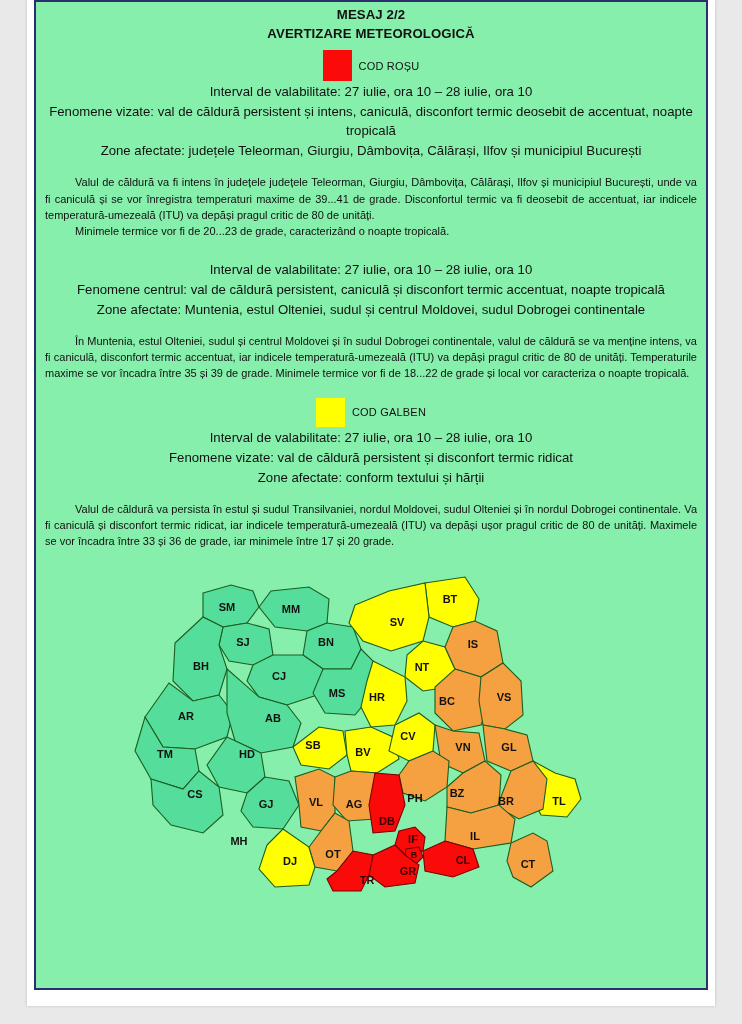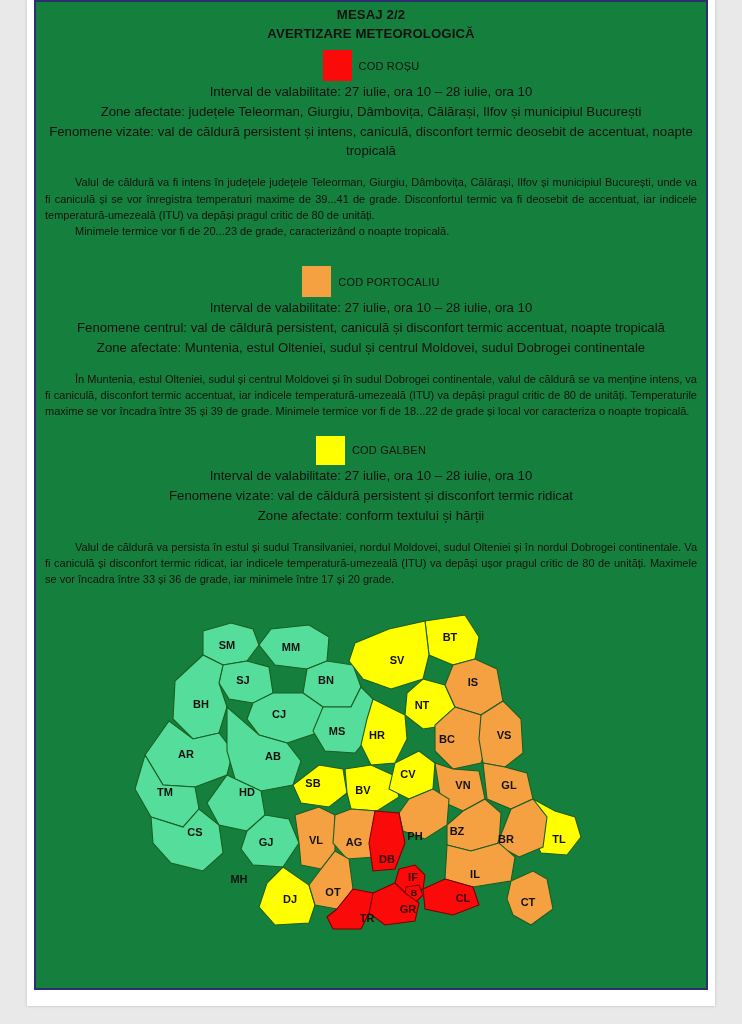--- a/index.html
+++ b/index.html
@@ -13,21 +13,21 @@
   #page {
     position:absolute;
     left:27px; top:0; width:688px; height:1006px;
     background:#ffffff;
     box-shadow:0 0 3px rgba(0,0,0,.18);
   }
   #frame {
     position:absolute;
     left:7px; top:0px; right:7px; bottom:16px;
     border:2px solid #2b2f6b;
-    background:#15803d;
+    background:#86efac;
     overflow:hidden;
   }
   #inner { padding:4px 9px 0 9px; }
 
   .ctr { text-align:center; }
   .hdr {
     font-size:13.2px; font-weight:bold; color:#111;
     line-height:1.42; letter-spacing:.1px;
   }
   .code-row {
@@ -77,32 +77,28 @@
     <div id="inner">
 
       <div class="hdr ctr">MESAJ 2/2</div>
       <div class="hdr ctr">AVERTIZARE METEOROLOGICĂ</div>
 
       <div class="code-row">
         <span class="swatch red"></span>
         <span class="code-label">COD ROȘU</span>
       </div>
       <div class="meta">Interval de valabilitate: 27 iulie, ora 10 – 28 iulie, ora 10</div>
+      <div class="meta">Fenomene vizate: val de căldură persistent și intens, caniculă, disconfort termic deosebit de accentuat, noapte tropicală</div>
       <div class="meta">Zone afectate: județele Teleorman, Giurgiu, Dâmbovița, Călărași, Ilfov și municipiul București</div>
-      <div class="meta">Fenomene vizate: val de căldură persistent și intens, caniculă, disconfort termic deosebit de accentuat, noapte tropicală</div>
 
       <div class="gap-md"></div>
       <p class="para">Valul de căldură va fi intens în județele județele Teleorman, Giurgiu, Dâmbovița, Călărași, Ilfov și municipiul București, unde va fi caniculă și se vor înregistra temperaturi maxime de 39...41 de grade. Disconfortul termic va fi deosebit de accentuat, iar indicele temperatură-umezeală (ITU) va depăși pragul critic de 80 de unități.</p>
       <p class="para tight">Minimele termice vor fi de 20...23 de grade, caracterizând o noapte tropicală.</p>
 
       <div class="gap-lg"></div>
-      <div class="code-row">
-        <span class="swatch orange"></span>
-        <span class="code-label">COD PORTOCALIU</span>
-      </div>
       <div class="meta">Interval de valabilitate: 27 iulie, ora 10 – 28 iulie, ora 10</div>
       <div class="meta">Fenomene centrul: val de căldură persistent, caniculă și disconfort termic accentuat, noapte tropicală</div>
       <div class="meta">Zone afectate: Muntenia, estul Olteniei, sudul și centrul Moldovei, sudul Dobrogei continentale</div>
 
       <div class="gap-md"></div>
       <p class="para">În Muntenia, estul Olteniei, sudul și centrul Moldovei și în sudul Dobrogei continentale, valul de căldură se va menține intens, va fi caniculă, disconfort termic accentuat, iar indicele temperatură-umezeală (ITU) va depăși pragul critic de 80 de unități. Temperaturile maxime se vor încadra între 35 și 39 de grade. Minimele termice vor fi de 18...22 de grade și local vor caracteriza o noapte tropicală.</p>
 
       <div class="gap-sm"></div>
       <div class="code-row">
         <span class="swatch yellow"></span>

